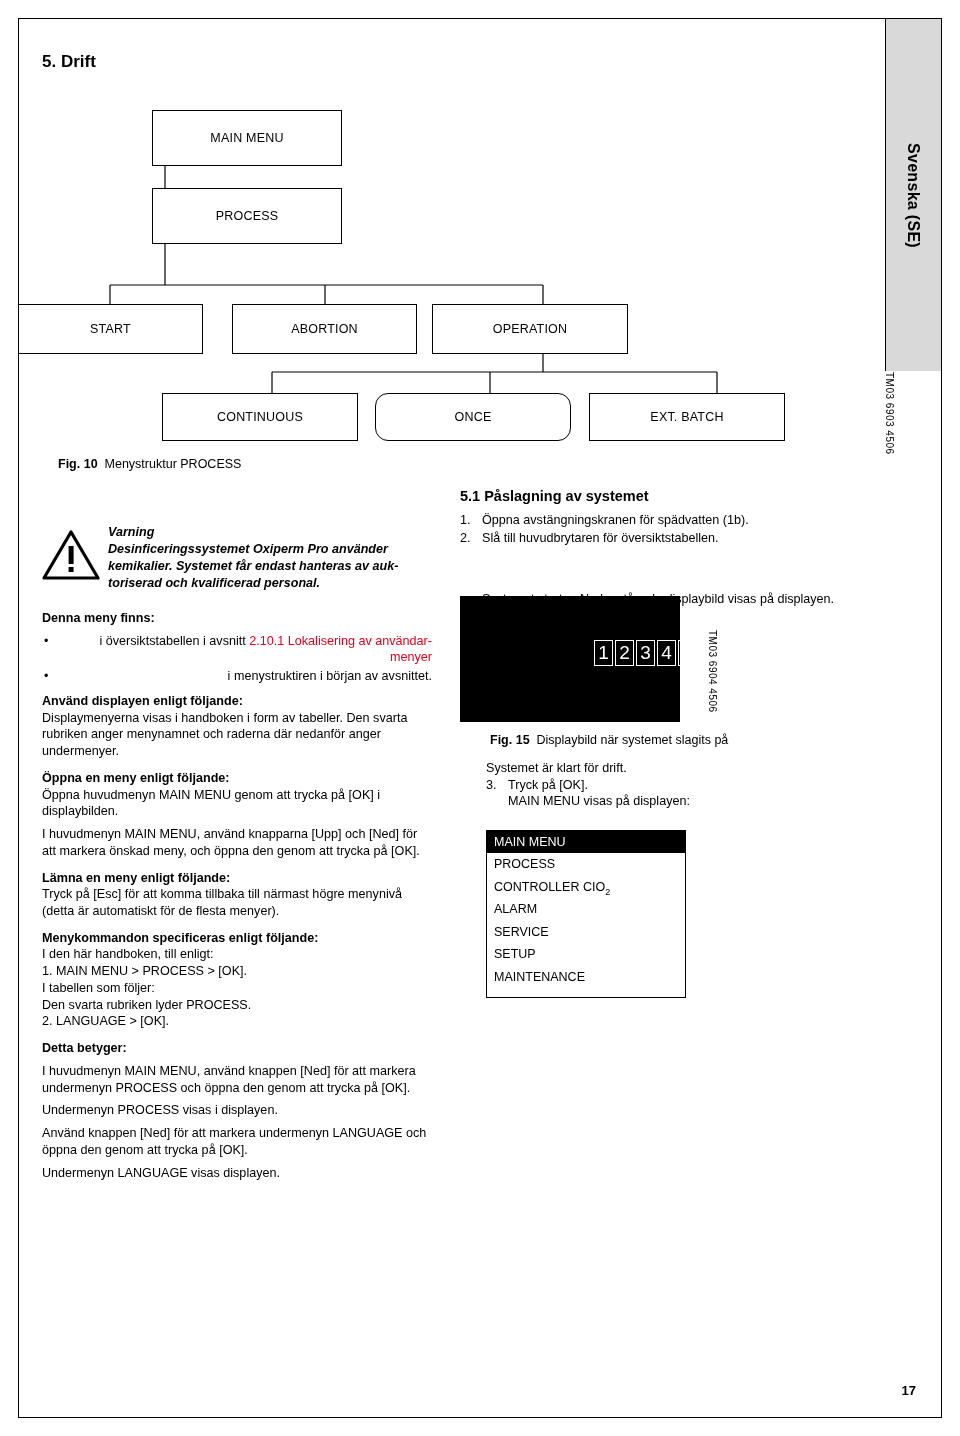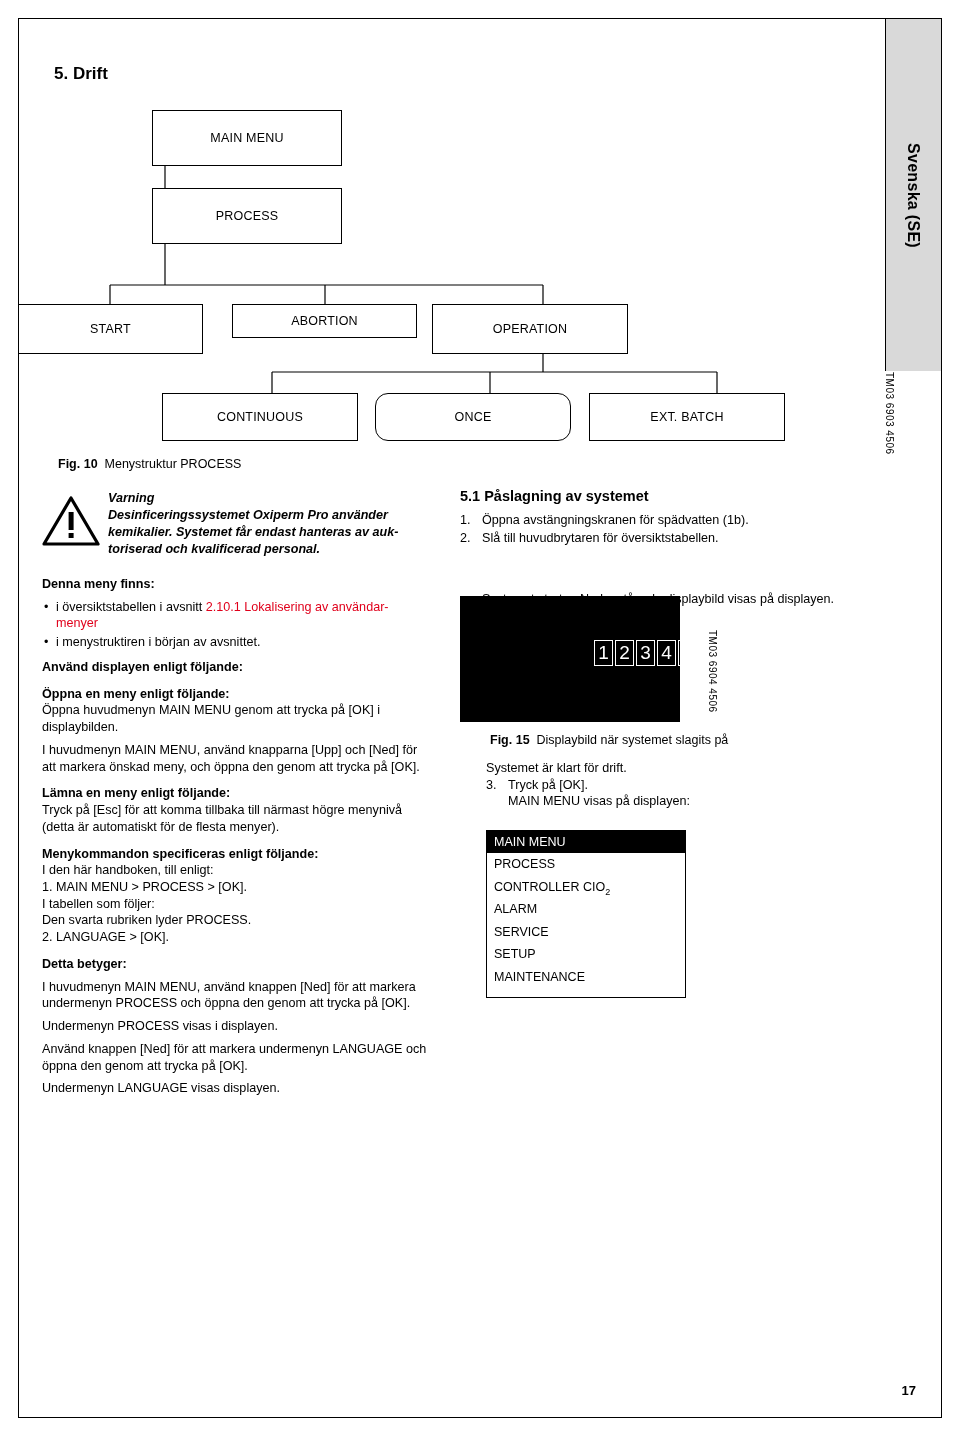--- a/index.html
+++ b/index.html
@@ -43,21 +43,21 @@
     font-size: 16px;
     font-weight: bold;
     letter-spacing: 0.3px;
   }
 
   h1.section-title {
     position: absolute;
     left: 42px; top: 52px;
     font-size: 17px;
     font-weight: bold;
-    margin: 12px;
+    margin: 0;
   }
 
   
   .diagram { position: absolute; left: 0; top: 0; width: 960px; height: 470px; }
   .box {
     position: absolute;
     border: 1px solid #000;
     background: #fff;
     display: flex;
     align-items: center;
@@ -93,27 +93,27 @@
   }
   .col-right {
     position: absolute;
     left: 460px; top: 487px;
     width: 420px;
     font-size: 12.6px;
     line-height: 1.33;
   }
   .warn-wrap { position: relative; min-height: 80px; padding-left: 66px; }
   .warn-icon { position: absolute; left: 0; top: 6px; width: 58px; height: 50px; }
-  .warn-text { font-weight: bold; font-style: italic; line-height: 1.35; }
+  .warn-text { font-weight: bold; font-style: italic; line-height: 1.35; margin-top: 34px; }
 
   p { margin: 0 0 0 0; }
   .sp { height: 10px; }
   .sp-s { height: 6px; }
   .b { font-weight: bold; }
-  .bullets { margin: 0; padding: 0; list-style: none; }
+  .bullets { margin: 0; padding: 0; list-style: none; text-align: right; }
   .bullets li { position: relative; padding-left: 14px; margin-bottom: 2px; line-height: 1.33; }
   .bullets li:before { content: "•"; position: absolute; left: 2px; top: 0; }
   .ref { color: #e0001b; }
 
   .numlist { margin: 0; padding: 0; list-style: none; }
   .numlist li { position: relative; padding-left: 22px; margin-bottom: 1px; }
   .numlist li .n { position: absolute; left: 0; top: 0; }
 
   
   .disp1 {
@@ -200,21 +200,21 @@
     <div class="box center" style="left:152px; top:110px; width:190px; height:56px;">
       <span>MAIN MENU</span>
     </div>
     <div class="box center" style="left:152px; top:188px; width:190px; height:56px;">
       <span>PROCESS</span>
     </div>
 
     <div class="box center" style="left:18px; top:304px; width:185px; height:50px;">
       <span>START</span>
     </div>
-    <div class="box center" style="left:232px; top:304px; width:185px; height:34px;">
+    <div class="box center" style="left:232px; top:304px; width:185px; height:50px;">
       <span>ABORTION</span>
     </div>
     <div class="box center" style="left:432px; top:304px; width:196px; height:50px;">
       <span>OPERATION</span>
     </div>
 
     <div class="box center" style="left:162px; top:393px; width:196px; height:48px;">
       <span>CONTINUOUS</span>
     </div>
     <div class="box center" style="left:375px; top:393px; width:196px; height:48px;border-radius:13px;">
@@ -250,20 +250,21 @@
     <div class="sp-s"></div>
     <p class="b">Denna meny finns:</p>
     <div class="sp-s"></div>
     <ul class="bullets">
       <li><span>i översiktstabellen i avsnitt </span><span class="ref">2.10.1 Lokalisering av användar-</span><br><span class="ref">menyer</span></li>
       <li>i menystruktiren i början av avsnittet.</li>
     </ul>
 
     <div class="sp-s"></div>
     <p class="b">Använd displayen enligt följande:</p>
+    <p>Displaymenyerna visas i handboken i form av tabeller. Den svarta rubriken anger menynamnet och raderna där nedanför anger undermenyer.</p>
 
     <div class="sp"></div>
     <p class="b">Öppna en meny enligt följande:</p>
     <p>Öppna huvudmenyn MAIN MENU genom att trycka på [OK] i displaybilden.</p>
     <div class="sp-s"></div>
     <p>I huvudmenyn MAIN MENU, använd knapparna [Upp] och [Ned] för att markera önskad meny, och öppna den genom att trycka på [OK].</p>
 
     <div class="sp"></div>
     <p class="b">Lämna en meny enligt följande:</p>
     <p>Tryck på [Esc] för att komma tillbaka till närmast högre menynivå (detta är automatiskt för de flesta menyer).</p>

